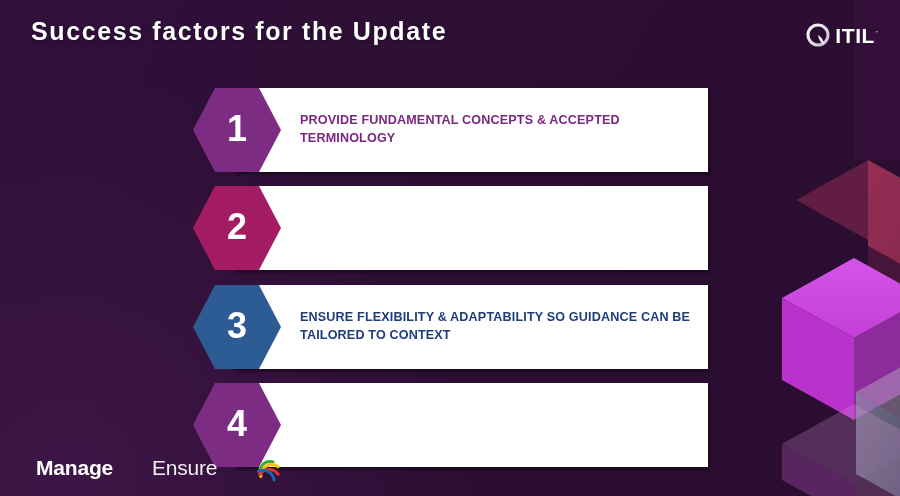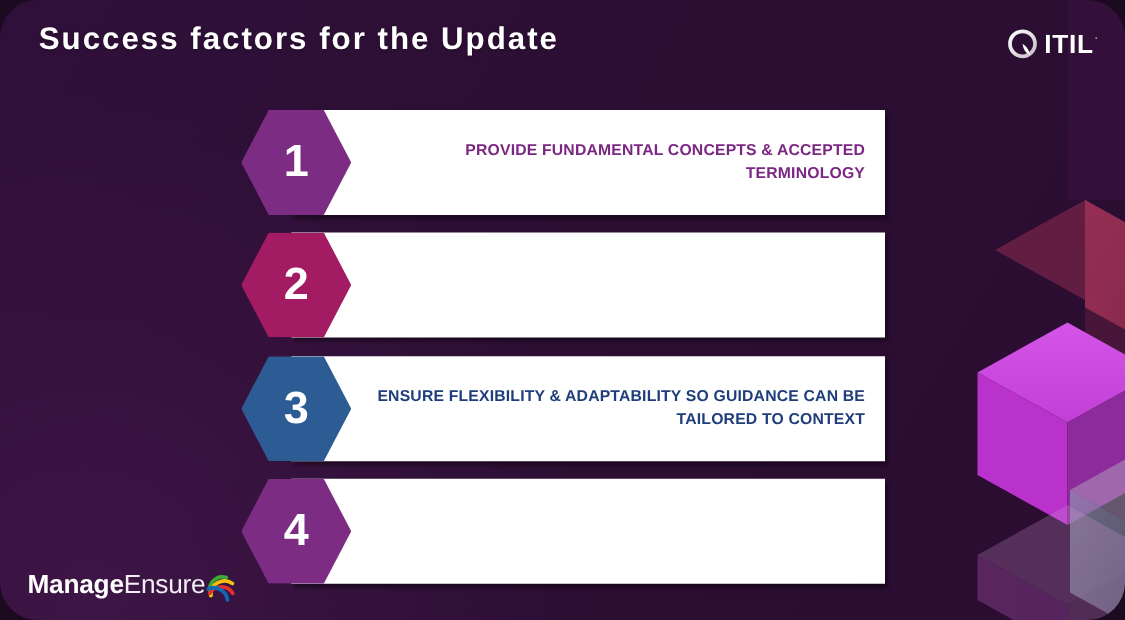--- a/index.html
+++ b/index.html
@@ -128,30 +128,30 @@
     top: 0;
     height: 84px;
     width: 392px;
     display: flex;
     align-items: center;
     font-size: 12.6px;
     font-weight: bold;
     line-height: 1.42;
     letter-spacing: 0.15px;
     text-transform: uppercase;
-    text-align: right;
   }
 
   
   .me-logo {
     position: absolute;
-    left: 22px;
+    left: 36px;
     bottom: 16px;
     display: flex;
     align-items: flex-start;
+    gap: 39px;
   }
   .me-manage {
     color: #ffffff;
     font-size: 21px;
     font-weight: bold;
     letter-spacing: -0.2px;
   }
   .me-engine {
     color: #f2eef4;
     font-size: 21px;
@@ -160,21 +160,21 @@
   }
   .me-swoosh {
     margin-left: 1px;
     position: relative;
     top: 3px;
   }
 </style>
 </head>
 <body>
 
-<div id="slide" style="background-color: rgb(47, 16, 55); border-radius: 30px;">
+<div id="slide" style="background-color: rgb(47, 16, 55);">
 
   <div class="deco">
     <svg width="120" height="496" viewBox="0 0 120 496">
       <defs>
         <linearGradient id="gA" x1="0" y1="0" x2="1" y2="1">
           <stop offset="0%" stop-color="#9e3158"></stop>
           <stop offset="100%" stop-color="#7a2547"></stop>
         </linearGradient>
         <linearGradient id="gB" x1="0" y1="0" x2="0" y2="1">
           <stop offset="0%" stop-color="#d455e8"></stop>

